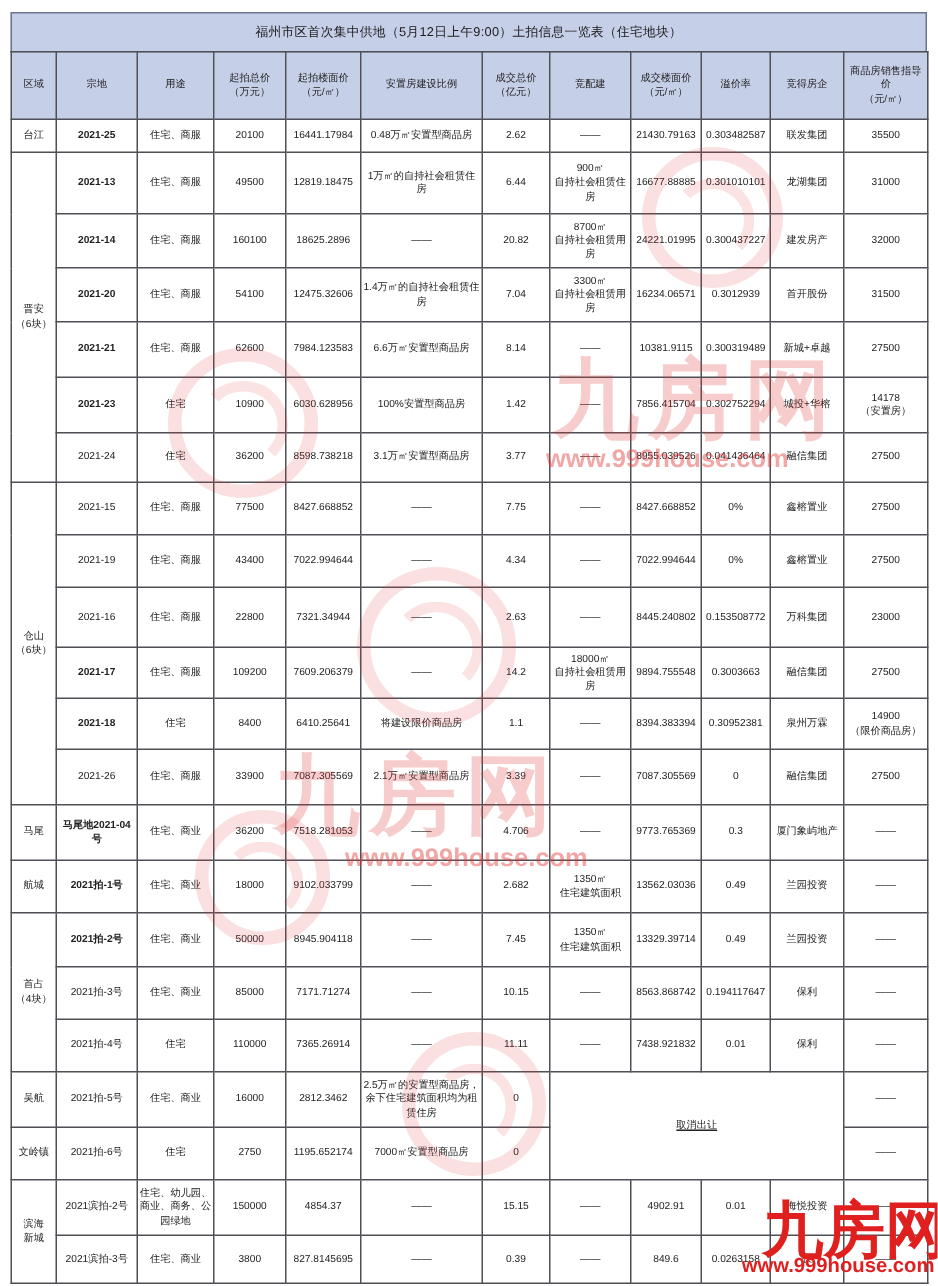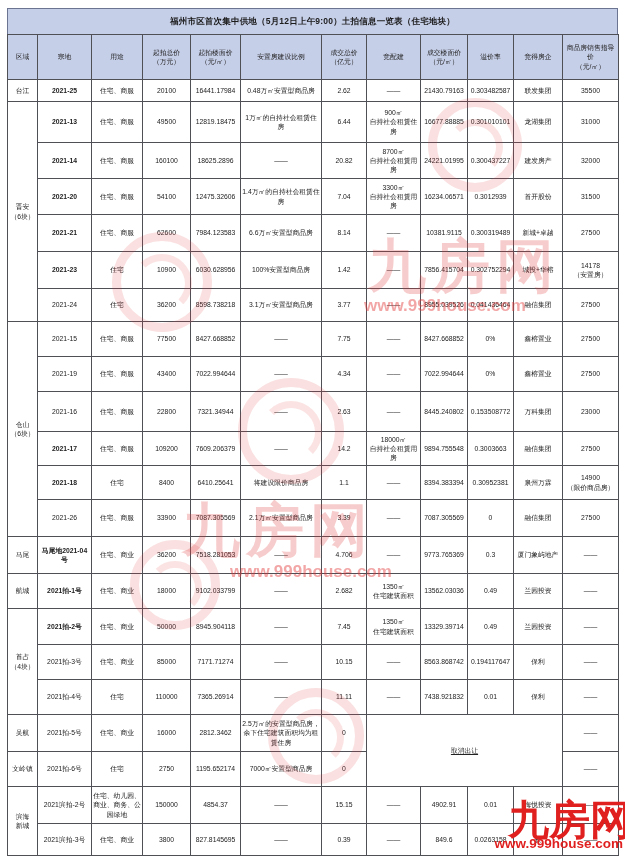--- a/index.html
+++ b/index.html
@@ -4,21 +4,21 @@
 <style>
   html,body{margin:0;padding:0;}
   .wrap{
     position:relative; width:625px; height:857px; background:#ffffff;
     overflow:hidden; font-family:"Liberation Sans","DejaVu Sans",sans-serif;
   }
   .title-band{
     position:absolute; left:7px; top:8px; width:609px; height:25px;
     background:#c6cfe8; border:1px solid #6b7490;
     display:flex; align-items:center; justify-content:center;
-    font-size:8.5px; font-weight:bold; color:#1c1c1c; letter-spacing:.2px;
+    font-size:8.5px; font-weight:normal; color:#1c1c1c; letter-spacing:.2px;
   }
   table.land{
     position:absolute; left:7px; top:34px; width:611px;
     border-collapse:collapse; table-layout:fixed;
   }
   table.land th{
     background:#c6cfe8; font-weight:normal; color:#26262b;
     font-size:6.8px; height:42px;
   }
   table.land th, table.land td{

